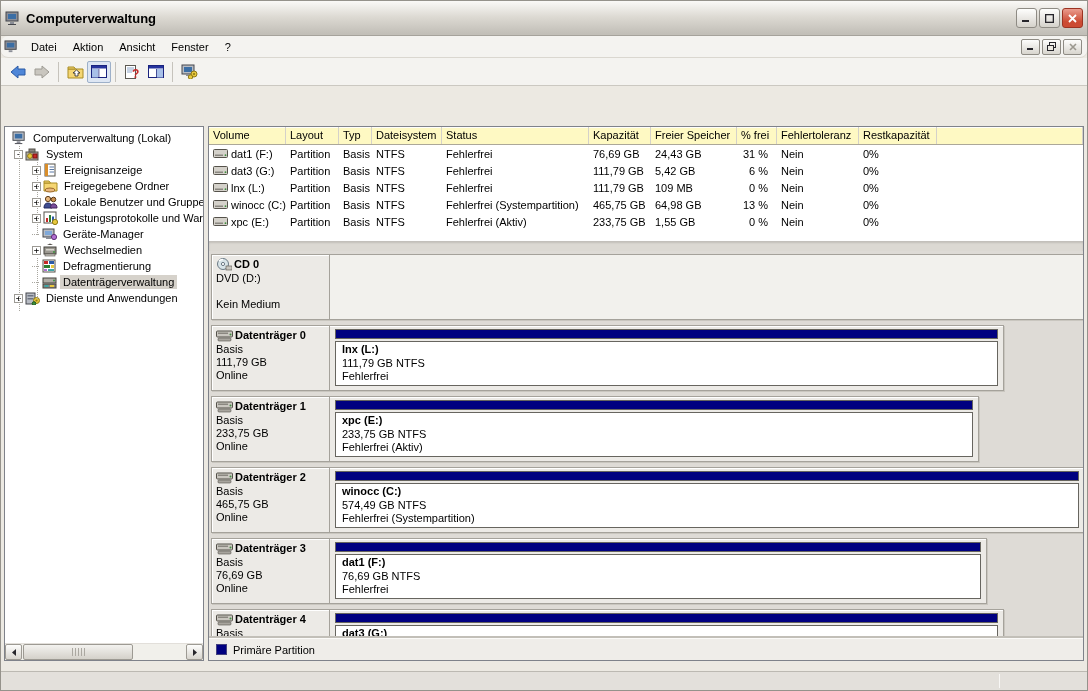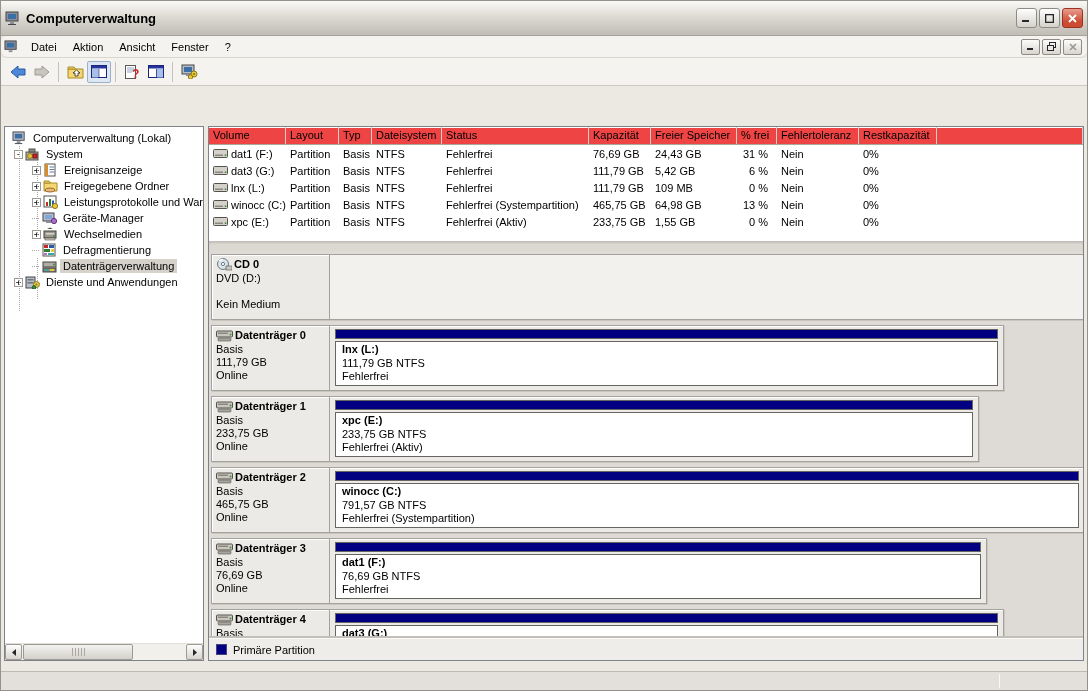--- a/index.html
+++ b/index.html
@@ -55,21 +55,21 @@
     background:linear-gradient(#F3F2EF,#D4D1CA); display:flex; align-items:center; justify-content:center; }
   .sb-grip { width:13px; height:8px; background-image:repeating-linear-gradient(to right,#ABA8A1 0 1px,transparent 1px 3px); }
   .sb-track { flex:1; }
 
   
   .right-panel { flex:1; display:flex; flex-direction:column; border:1px solid #7F828A; background:#DEDBD6; overflow:hidden; }
 
   
   .table-section { background:#fff; height:114px; flex:none; overflow:hidden; }
   .hdr-row, .tbl-row { display:grid; grid-template-columns:77px 53px 33px 70px 147px 62px 86px 40px 82px 78px 1fr; }
-  .hdr-row { height:18px; background:#ef4444; border-bottom:1px solid #ACA899; }
+  .hdr-row { height:18px; background:#fef9c3; border-bottom:1px solid #ACA899; }
   .hdr-cell { padding:2px 4px; border-right:1px solid #D4D1CA; box-shadow:inset 0 1px 0 #FDFDFB; white-space:nowrap; overflow:hidden; }
   .tbl-row { height:17px; align-items:center; }
   .cell { padding:0 4px; white-space:nowrap; overflow:hidden; display:flex; align-items:center; gap:3px; }
   .cell.num-right { justify-content:flex-end; padding-right:9px; }
 
   .splitter { height:10px; background:#DCD9D3; box-shadow:inset 0 2px 2px rgba(0,0,0,.12); flex:none; }
 
   
   .graph-section { flex:1; padding:3px 0 0 2px; overflow:hidden; background:#DEDBD6; }
   .g-row { height:66px; margin-bottom:5px; background:#ECEAE6; border:1px solid #A5A29B;
@@ -281,20 +281,32 @@
           <span class="ticon">
               <svg width="15" height="14">
                 <path d="M1 4 L1 12 L14 12 L14 4 Z" fill="#F5D673" stroke="#A98C24"></path>
                 <path d="M1 4 L1 2 L6 2 L7.5 4 Z" fill="#F5D673" stroke="#A98C24"></path>
                 <ellipse cx="7" cy="11" rx="5" ry="2" fill="#E8B87E" stroke="#9C6A28"></ellipse>
               </svg>
             </span>
           <span class="label">Freigegebene Ordner</span>
         </div>
 
+        <div class="tree-row pl-2">
+          <span class="expander">+</span>
+          <span class="ticon">
+              <svg width="15" height="14">
+                <circle cx="5" cy="4" r="2.6" fill="#E8B87E" stroke="#5B3A14"></circle>
+                <path d="M1 13 Q1 8 5 8 Q9 8 9 13 Z" fill="#3E4B8F" stroke="#20285C"></path>
+                <circle cx="10.5" cy="4.5" r="2.3" fill="#C98E4E" stroke="#5B3A14"></circle>
+                <path d="M7.5 13 Q7.5 8.8 10.5 8.8 Q14 8.8 14 13 Z" fill="#7A4E9C" stroke="#47245F"></path>
+              </svg>
+            </span>
+          <span class="label">Lokale Benutzer und Gruppe</span>
+        </div>
 
         <div class="tree-row pl-2">
           <span class="expander">+</span>
           <span class="ticon">
               <svg width="15" height="14">
                 <rect x="1" y="1" width="12" height="11" fill="#fff" stroke="#55524B"></rect>
                 <rect x="3" y="7" width="2" height="4" fill="#C62828"></rect>
                 <rect x="6" y="4" width="2" height="7" fill="#2E7D32"></rect>
                 <rect x="9" y="5.5" width="2" height="5.5" fill="#2B5AA5"></rect>
                 <circle cx="12" cy="11" r="2.6" fill="#E8C93E" stroke="#8F7A14"></circle>
@@ -615,21 +627,21 @@
                 <span>Datenträger 2</span>
               </div>
             <div>Basis</div>
             <div>465,75 GB</div>
             <div>Online</div>
           </div>
           <div class="g-part-area">
             <div class="part-band"></div>
             <div class="part-body">
               <div class="vol">winocc (C:)</div>
-              <div>791,57 GB NTFS</div>
+              <div>574,49 GB NTFS</div>
               <div>Fehlerfrei (Systempartition)</div>
             </div>
           </div>
         </div>
 
         <div class="g-row" style="width: 776px;">
           <div class="g-label">
             <div class="g-name">
                 <span>
                   <svg width="17" height="12">

